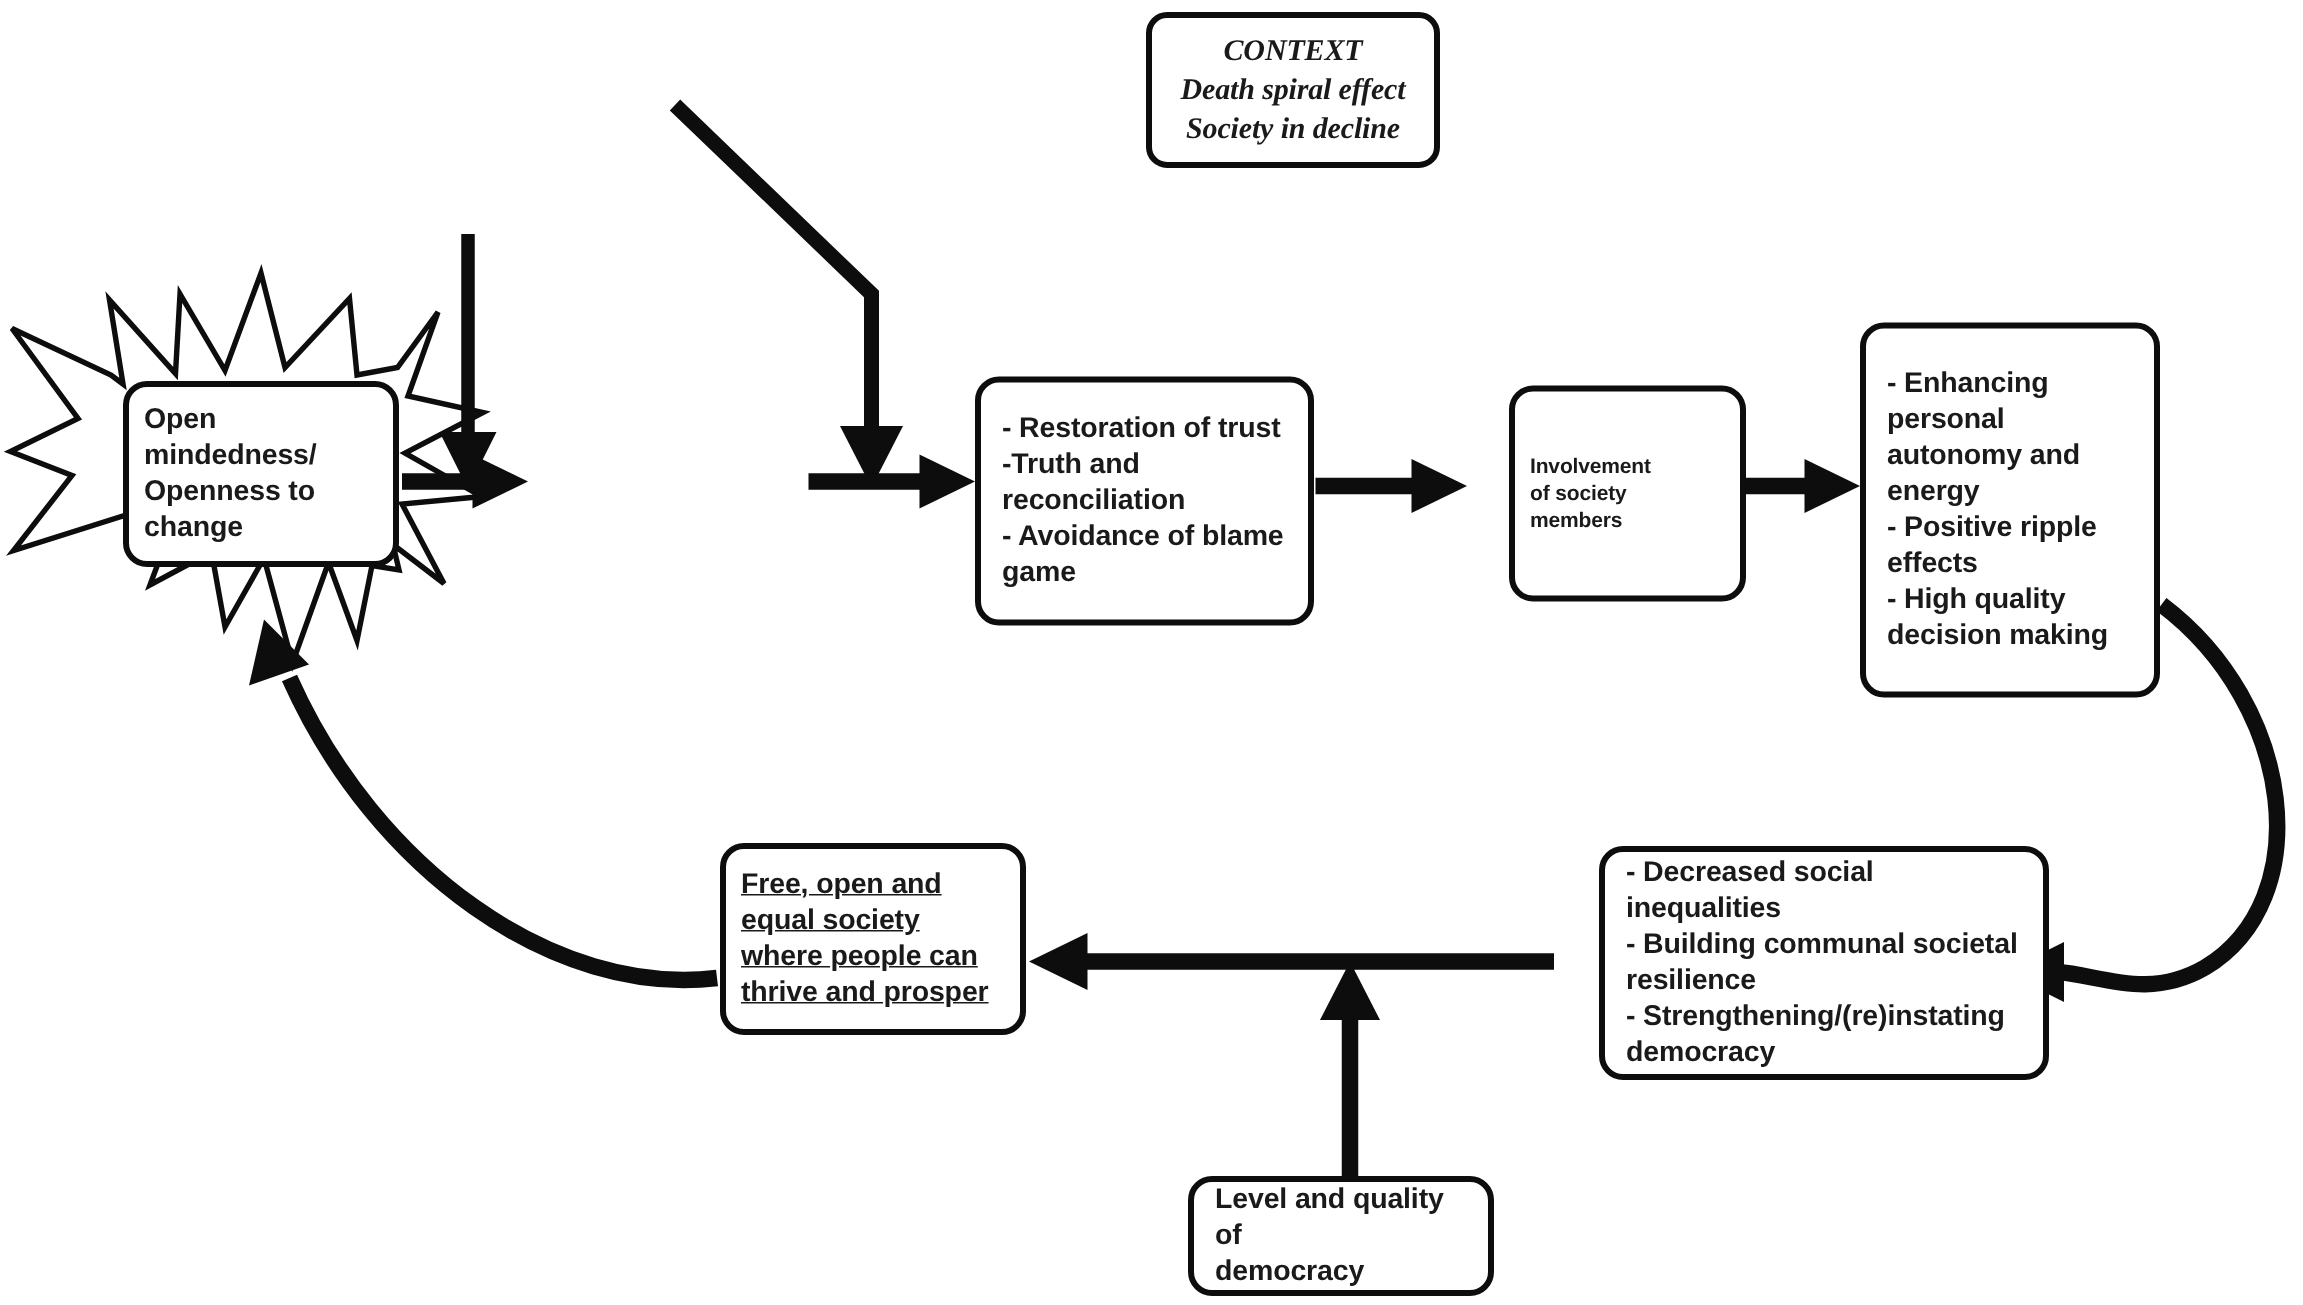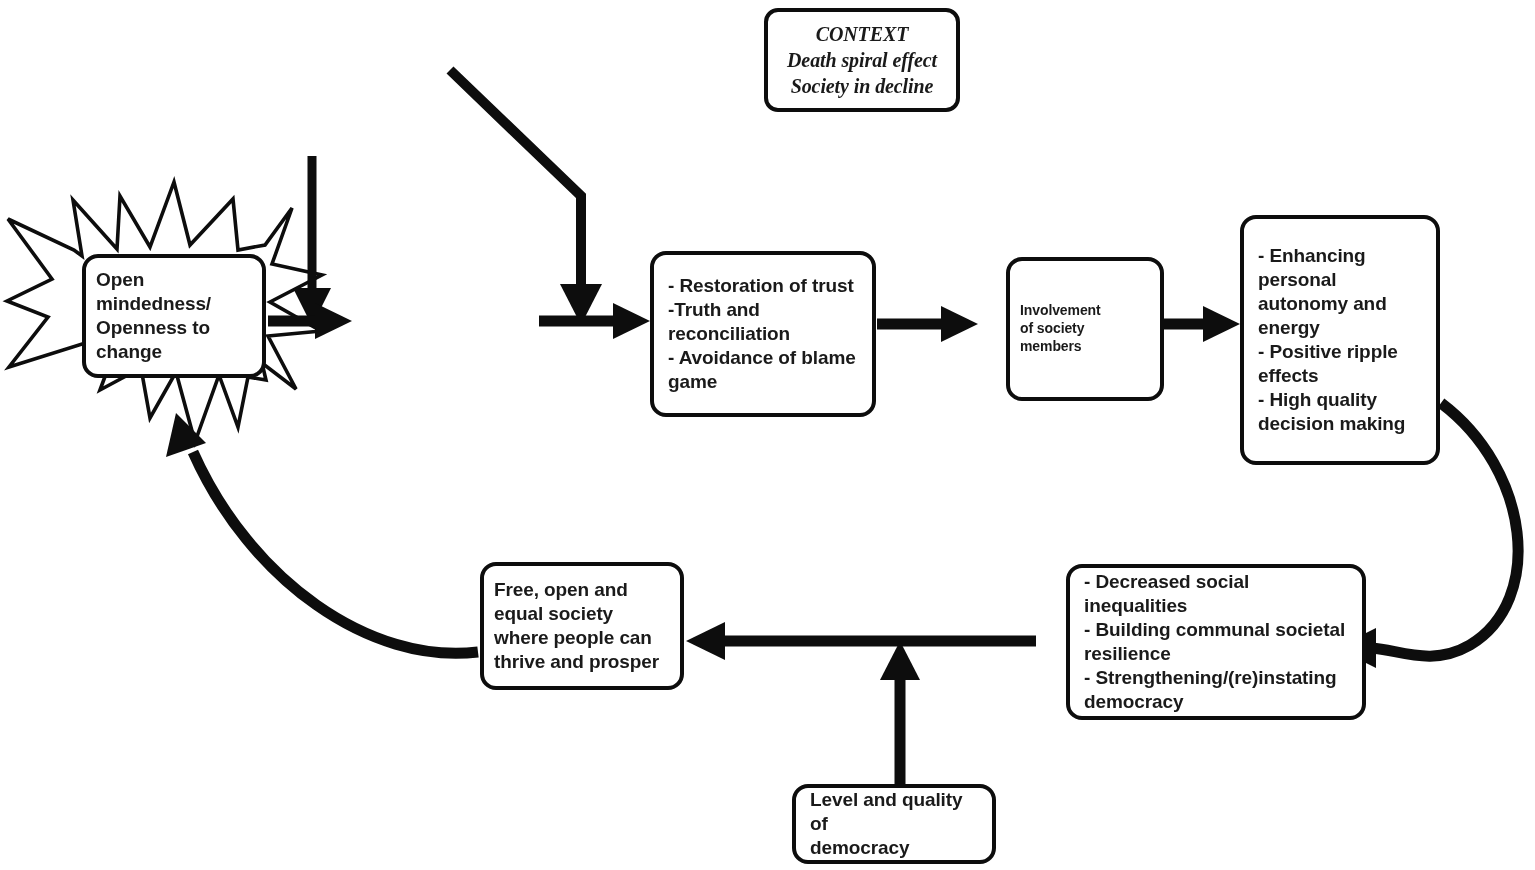--- a/index.html
+++ b/index.html
@@ -54,21 +54,21 @@
 
   
   #node-leadership   { left: 176px; top: 27px;  width: 272px; height: 128px; font-size: 19px; padding: 4px 12px; }
   #node-context      { left: 764px; top: 8px;   width: 196px; height: 104px; font-size: 20px; padding: 2px 8px; border-radius: 14px; font-family: Liberation Serif, serif; }
   #node-openness     { left: 82px;  top: 254px; width: 184px; height: 124px; font-size: 19px; padding: 2px 10px; }
   #node-reflection   { left: 352px; top: 225px; width: 186px; height: 204px; font-size: 19px; padding: 4px 16px; }
   #node-trust        { left: 650px; top: 251px; width: 226px; height: 166px; font-size: 19px; padding: 4px 14px; }
   #node-involvement  { left: 978px; top: 257px; width: 158px; height: 144px; font-size: 14px; padding: 4px 10px; margin-left: 28px; }
   #node-autonomy     { left: 1240px;top: 215px; width: 200px; height: 250px; font-size: 19px; padding: 4px 14px; }
   #node-equality     { left: 1036px;top: 564px; width: 300px; height: 156px; font-size: 19px; padding: 4px 14px; margin-left: 30px; }
-  #node-society      { left: 480px; top: 562px; width: 204px; height: 128px; font-size: 19px; padding: 4px 10px; }
+  #node-society      { left: 480px; top: 562px; width: 204px; height: 128px; font-size: 19px; padding: 4px 10px; text-decoration: underline; }
   #node-democracy    { left: 792px; top: 784px; width: 204px; height: 80px;  font-size: 19px; padding: 4px 14px; }
 </style>
 </head>
 <body>
 
 <div id="canvas">
 
   <svg id="wires" viewBox="0 0 1535 870" width="1535" height="870" xmlns="http://www.w3.org/2000/svg">
 
     <polygon points="

